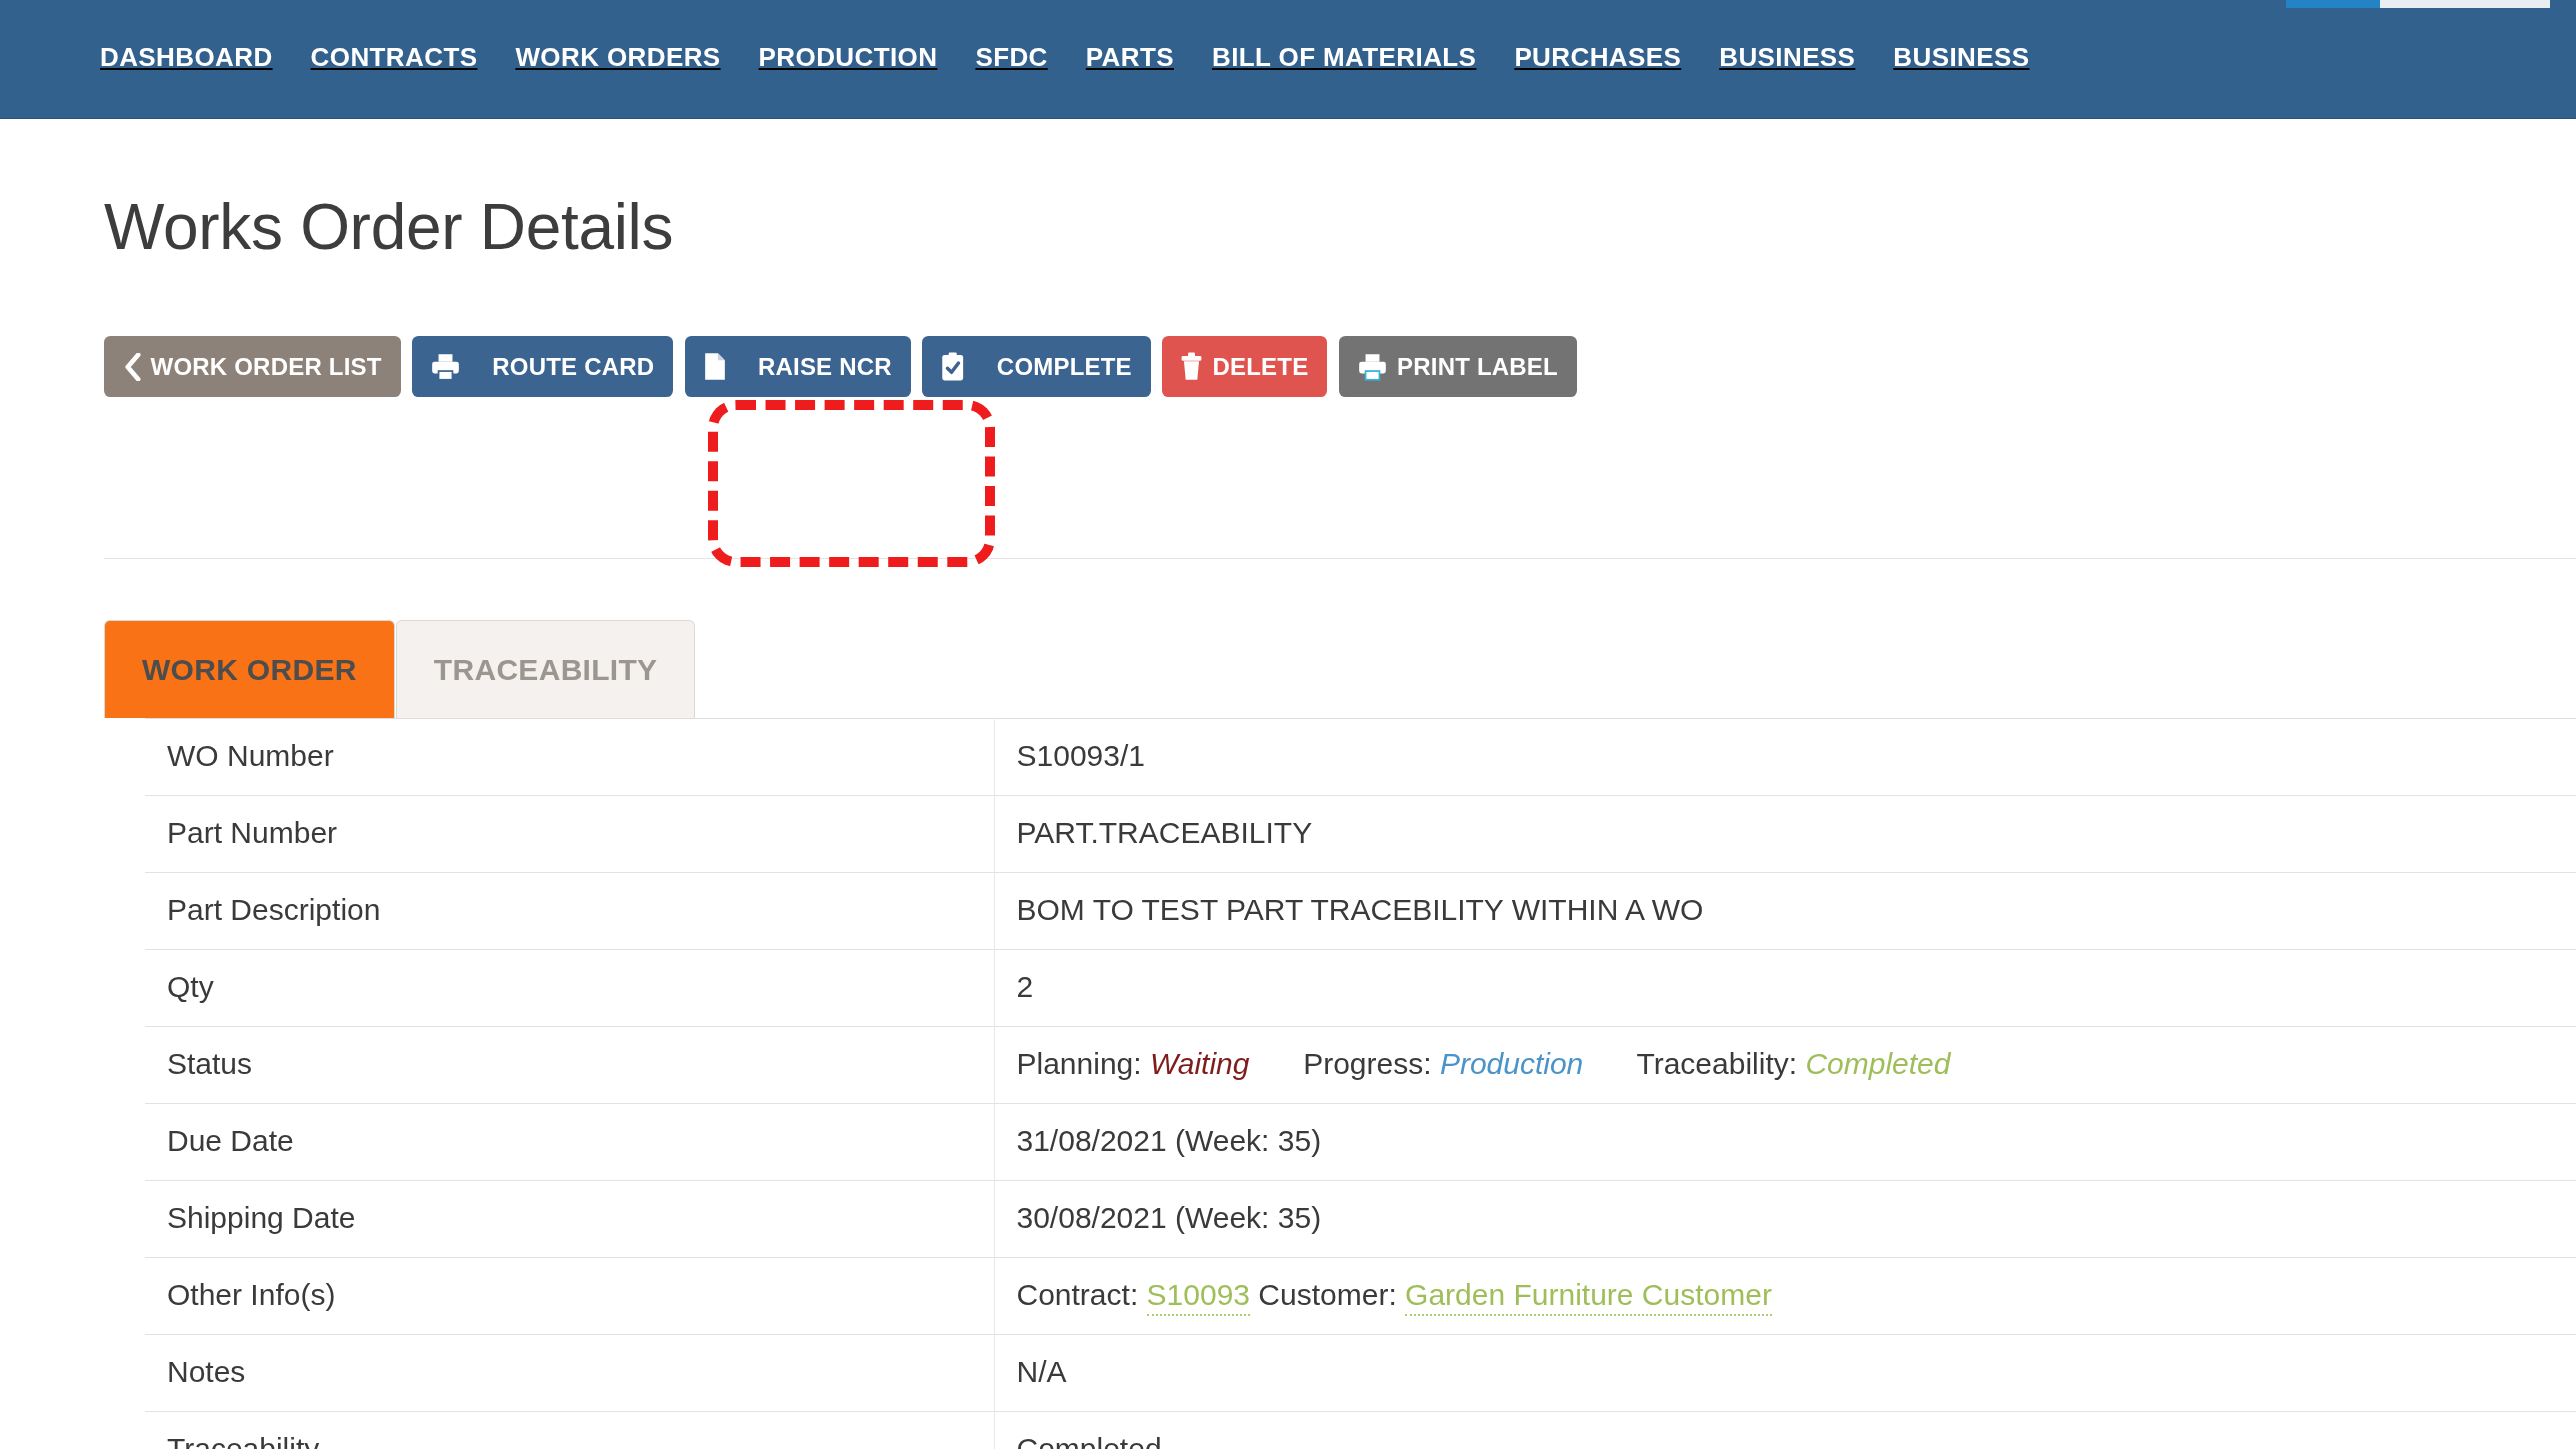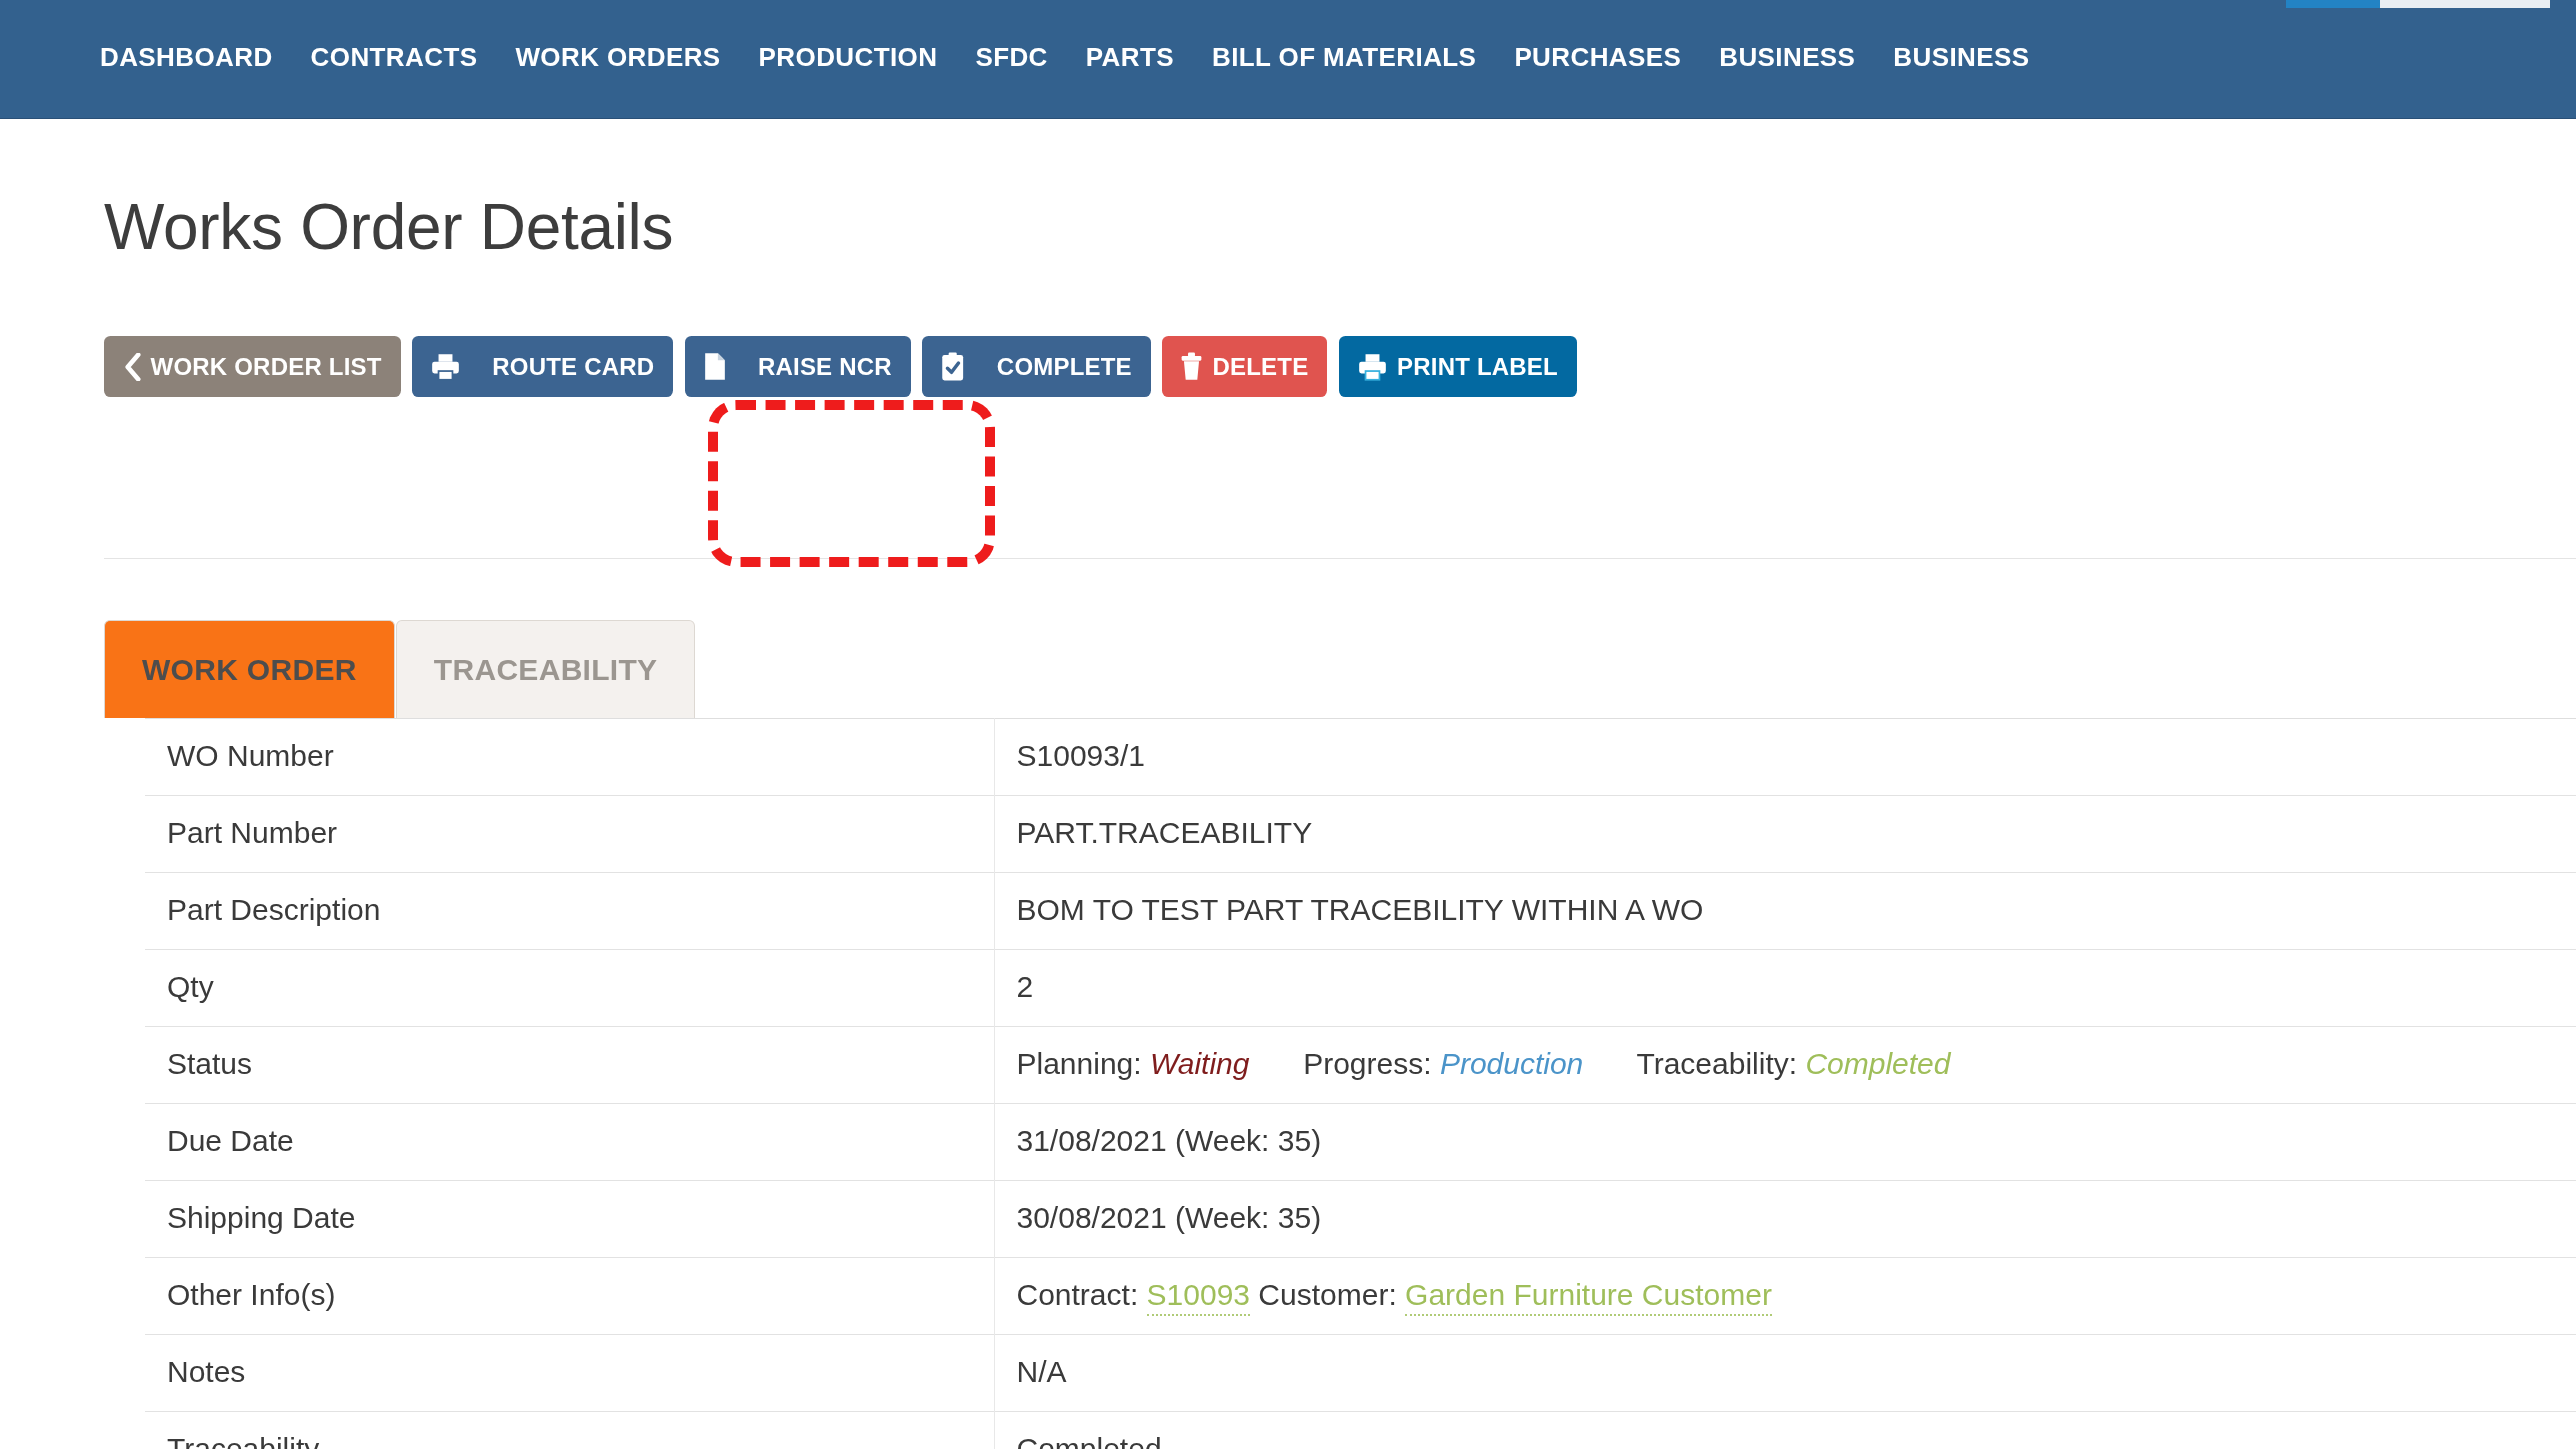--- a/index.html
+++ b/index.html
@@ -38,20 +38,21 @@
     height: 8.2px;
     background: #e9eef3;
   }
   .nav-items {
     position: absolute;
     left: 100px;
     top: 42px;
     display: flex;
     align-items: center;
     gap: 0;
+    text-decoration: underline;
   }
   .nav-item {
     color: #ffffff;
     font-size: 26px;
     font-weight: bold;
     letter-spacing: 0.4px;
     padding: 0 19px;
     white-space: nowrap;
     cursor: pointer;
     text-decoration: none;
@@ -101,21 +102,21 @@
     font-weight: bold;
     letter-spacing: 0.2px;
     white-space: nowrap;
     cursor: pointer;
     font-family: "Liberation Sans", sans-serif;
     line-height: 1;
   }
   .btn-grey  { background: #8c8279; }
   .btn-navy  { background: #3c6491; gap: 32px; }
   .btn-red   { background: #e0544f; justify-content: space-between; }
-  .btn-cyan  { background: #0369a1; }
+  .btn-cyan  { background: #737373; }
 
   .btn .ico { display: inline-flex; align-items: center; justify-content: center; flex: 0 0 auto; }
   .btn .ico svg { display: block; }
 
   
   .annot {
     position: absolute;
     left: 708px;
     top: 281px;
     width: 287px;

